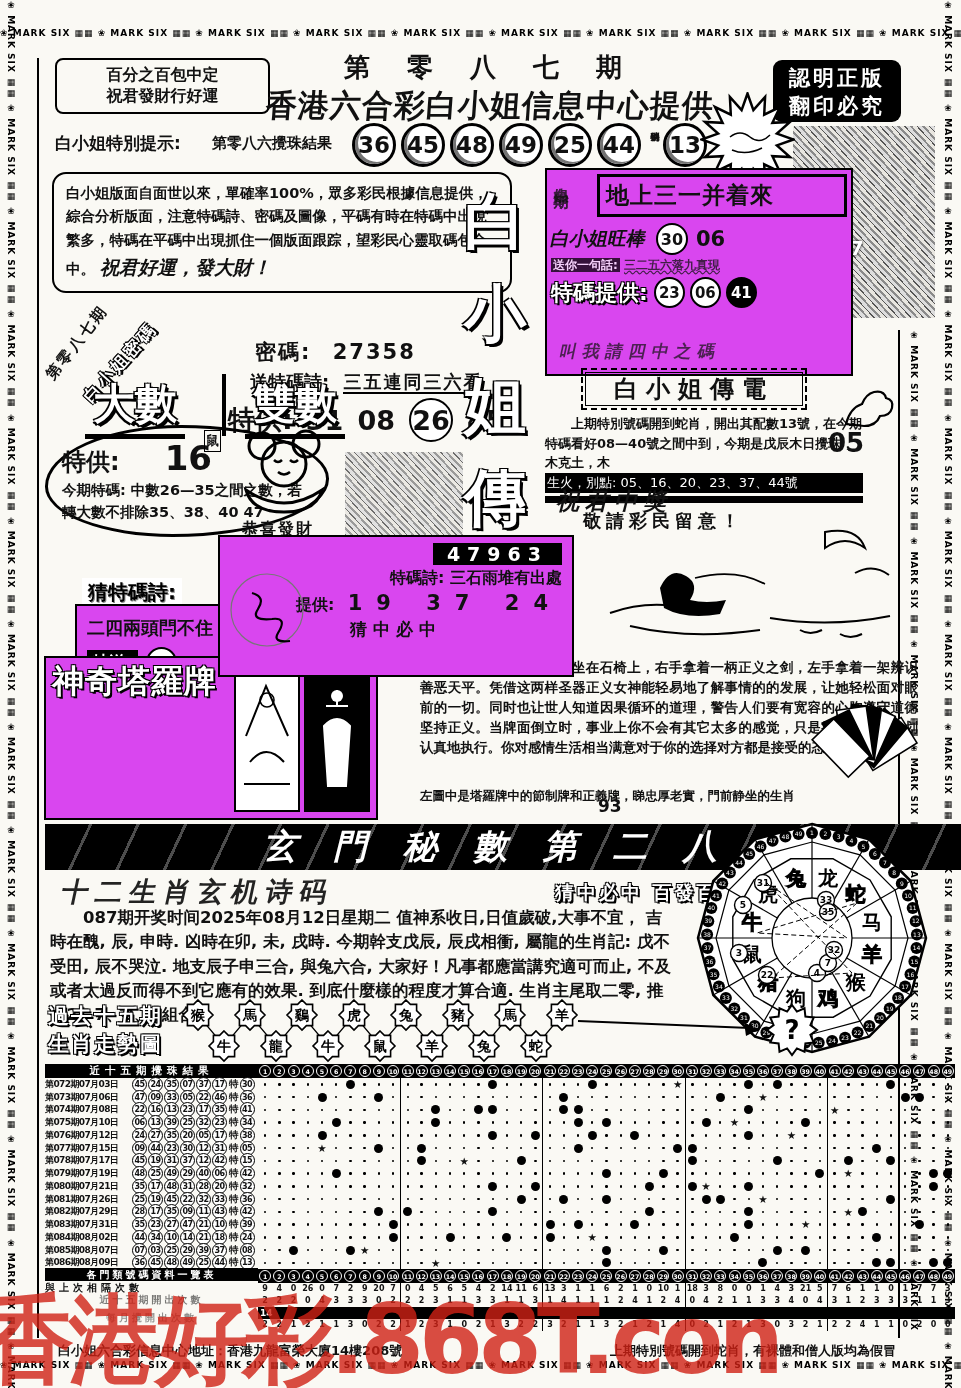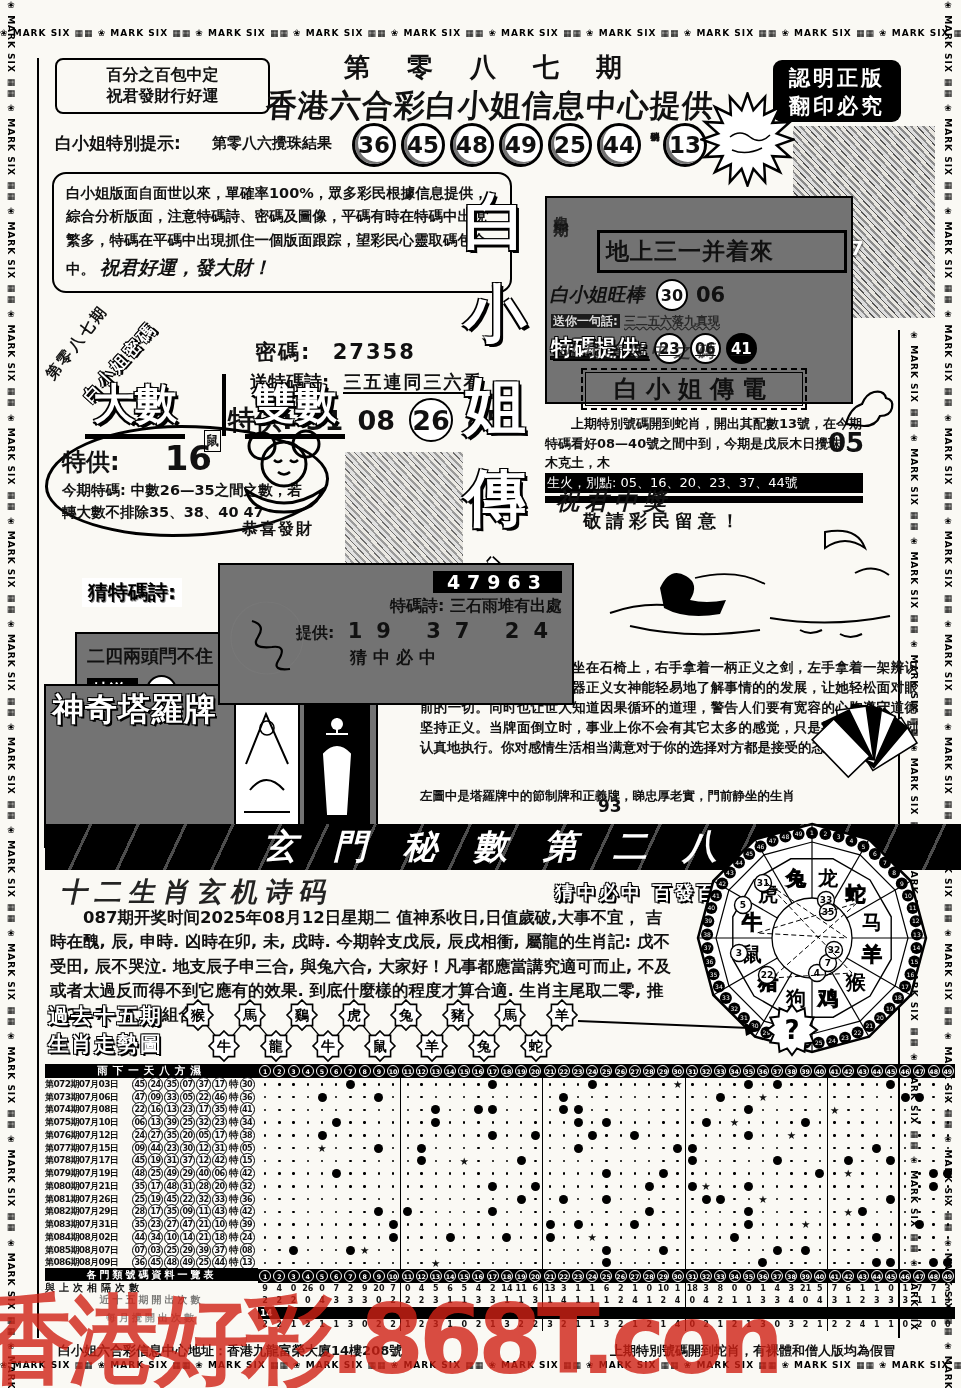--- a/index.html
+++ b/index.html
@@ -20,21 +20,21 @@
   
   .hbox{border:2.5px solid #000;border-radius:8px;padding:5px 8px;text-align:center;}
   .ball-lg{display:inline-flex;align-items:center;justify-content:center;width:38px;height:38px;border:3px solid #000;border-radius:50%;
            font-size:23px;font-weight:900;background:#fff;box-shadow:inset 3px -2px 0 rgba(0,0,0,.55);margin-right:5px;}
   .vert{writing-mode:vertical-rl;text-orientation:upright;}
   
   #intro-box{border:2.5px solid #000;border-radius:14px;padding:8px 12px;font-size:14.5px;line-height:1.62;font-weight:700;}
   
   #bubble{border:3px solid #000;border-radius:48% 52% 55% 45%/55% 48% 52% 45%;padding:10px 14px;}
   
-  .box{border:2.5px solid #000;background:#737373;margin-top:28px;}
+  .box{border:2.5px solid #000;background:#d946ef;}
   .dashedbox{border:2px dashed #000;padding:2px;}
   .stylized{font-weight:900;transform:skewX(-12deg);display:inline-block;}
   
   .r-row{display:flex;align-items:center;height:12.75px;}
   .r-date{font-size:9px;font-weight:700;width:87px;letter-spacing:-0.6px;white-space:nowrap;}
   .r-circ{flex:none;width:13px;height:13px;border:1.4px solid #000;border-radius:50%;font-size:8px;font-weight:700;
           display:inline-flex;align-items:center;justify-content:center;margin-right:1px;background:#fff;letter-spacing:-0.5px;}
   .r-sp{font-size:9.5px;font-weight:900;margin:0 1px;}
   .grid49{display:grid;grid-template-columns:repeat(49,1fr);}
   .grid49>*:nth-child(10n+1):not(:first-child){border-left:1.3px solid #000;}
@@ -193,21 +193,21 @@
     </div>
     <div style="display:flex;align-items:center;margin-top:6px;">
       <span class="stylized" style="font-size:19px;">白小姐旺棒</span>
       <span class="circ" style="width:28px;height:28px;font-size:16px;margin-left:10px;">30</span>
       <span style="font-size:21px;font-weight:900;margin-left:8px;">06</span>
     </div>
     <div style="font-size:12px;font-weight:900;opacity:.75;margin-top:2px;">
       <span class="inv" style="padding:0 2px;">送你一句話:</span>
       <span style="text-decoration:underline wavy;">三二五六落九真現</span>
     </div>
-    <div style="display:flex;align-items:flex-start;margin-top:3px;text-decoration:underline;">
+    <div style="display:flex;align-items:center;margin-top:3px;">
       <span class="hollow-sm" style="font-size:22px;font-weight:900;">特碼提供:</span>
       <span class="circ" style="width:27px;height:27px;font-size:15px;margin-left:6px;">23</span>
       <span class="circ" style="width:27px;height:27px;font-size:15px;margin-left:5px;">06</span>
       <span class="circ ballB" style="width:27px;height:27px;font-size:15px;margin-left:5px;">41</span>
     </div>
   </div>
   <div class="abs stylized" style="left:560px;top:340px;font-size:17px;opacity:.7;letter-spacing:6px;">叫我請四中之碼</div>
 
   <div class="abs" style="left:545px;top:368px;width:318px;">
     <div class="dashedbox" style="width:218px;margin-left:36px;">
@@ -452,21 +452,21 @@
       <text x="330" y="22" font-size="14" font-weight="900" text-anchor="middle" fill="#000">馬</text>
       <polygon points="356.0,33.0 360.4,37.4 366.6,37.4 366.6,43.6 371.0,48.0 366.6,52.4 366.6,58.6 360.4,58.6 356.0,63.0 351.6,58.6 345.4,58.6 345.4,52.4 341.0,48.0 345.4,43.6 345.4,37.4 351.6,37.4" fill="#fff" stroke="#000" stroke-width="1.6"></polygon>
       <text x="356" y="53" font-size="14" font-weight="900" text-anchor="middle" fill="#000">蛇</text>
       <polygon points="382.0,2.0 386.4,6.4 392.6,6.4 392.6,12.6 397.0,17.0 392.6,21.4 392.6,27.6 386.4,27.6 382.0,32.0 377.6,27.6 371.4,27.6 371.4,21.4 367.0,17.0 371.4,12.6 371.4,6.4 377.6,6.4" fill="#fff" stroke="#000" stroke-width="1.6"></polygon>
       <text x="382" y="22" font-size="14" font-weight="900" text-anchor="middle" fill="#000">羊</text>
       <polygon points="612.0,7.0 616.9,13.6 624.5,10.3 625.4,18.6 633.7,19.5 630.4,27.1 637.0,32.0 630.4,36.9 633.7,44.5 625.4,45.4 624.5,53.7 616.9,50.4 612.0,57.0 607.1,50.4 599.5,53.7 598.6,45.4 590.3,44.5 593.6,36.9 587.0,32.0 593.6,27.1 590.3,19.5 598.6,18.6 599.5,10.3 607.1,13.6" fill="#fff" stroke="#000" stroke-width="2"></polygon>
       <text x="612" y="41" font-size="26" font-weight="900" text-anchor="middle" fill="#000">?</text>
     </svg>
 
   <div class="abs" style="left:45px;top:1064px;width:213px;">
-    <div class="tbar" style="height:14px;font-size:10.5px;letter-spacing:5px;">雨下一天八方濕</div>
+    <div class="tbar" style="height:14px;font-size:10.5px;letter-spacing:5px;">近十五期攪珠結果</div>
     <div id="results-rows">
         <div class="r-row">
           <span class="r-date">第072期07月03日</span>
           <span class="r-circ">45</span>
           <span class="r-circ">24</span>
           <span class="r-circ">35</span>
           <span class="r-circ">07</span>
           <span class="r-circ">37</span>
           <span class="r-circ">17</span>
           <span class="r-sp">特</span>

